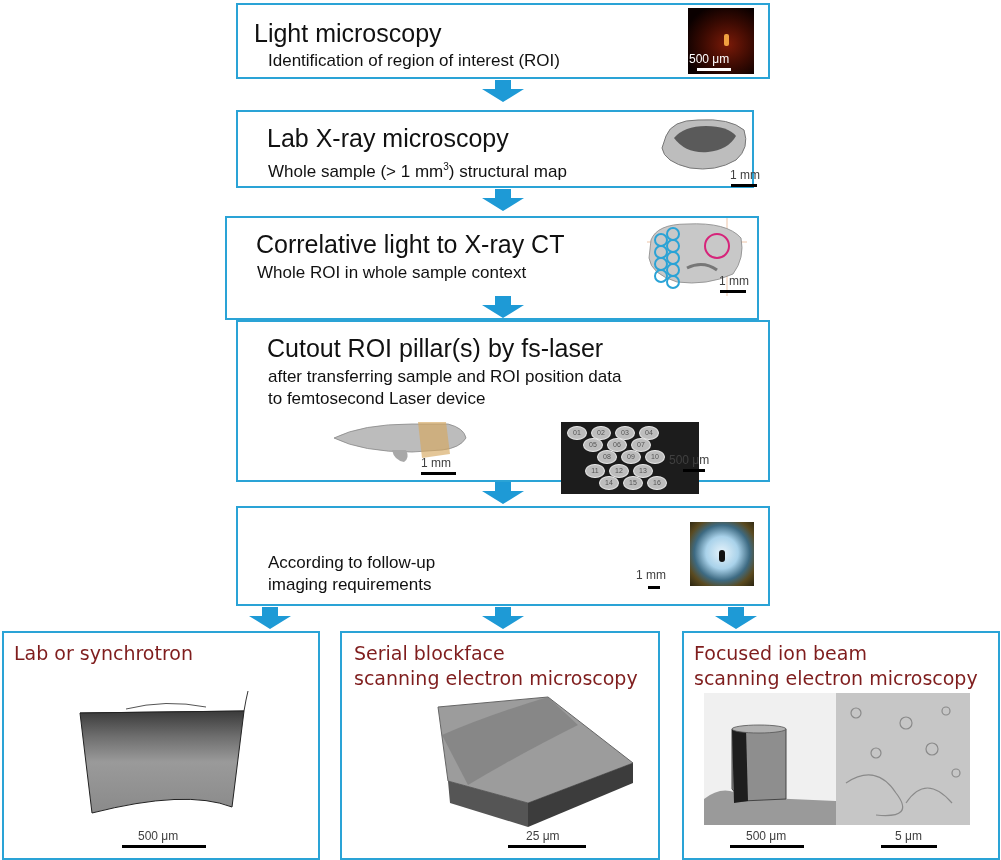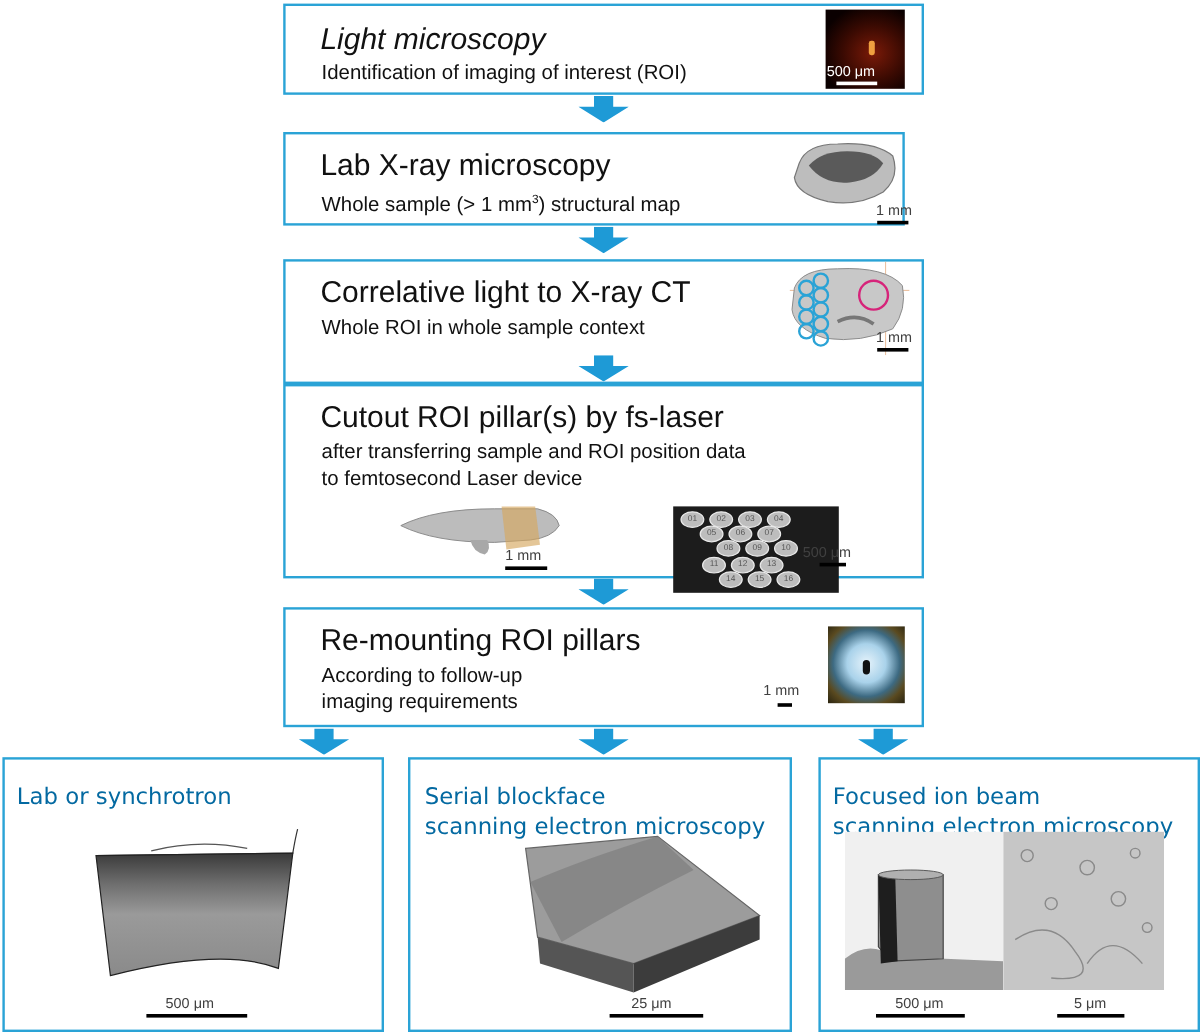--- a/index.html
+++ b/index.html
@@ -1,32 +1,32 @@
 <!DOCTYPE html>
 <html><head>
 <meta charset="utf-8">
 <style>
   html,body{margin:0;padding:0;background:#fff;}
   body{width:1001px;height:860px;position:relative;overflow:hidden;font-family:"Liberation Sans",sans-serif;color:#111;}
   .box{position:absolute;border:2px solid #2aa3d6;background:#fff;box-sizing:border-box;}
   .title{position:absolute;font-size:25px;color:#111;white-space:nowrap;}
   .sub{position:absolute;font-size:17px;color:#111;white-space:nowrap;line-height:21px;}
-  .btitle{position:absolute;font-family:"DejaVu Sans",sans-serif;font-size:19px;line-height:25px;color:#0369a1;white-space:nowrap;margin-top:11px;}
+  .btitle{position:absolute;font-family:"DejaVu Sans",sans-serif;font-size:19px;line-height:25px;color:#7f1d1d;white-space:nowrap;}
   .arrow{position:absolute;width:42px;height:22px;}
   .scale{position:absolute;font-size:12px;color:#404040;white-space:nowrap;text-align:center;}
   .bar{position:absolute;height:3px;background:#000;}
   .thumb{position:absolute;overflow:hidden;}
   .sup{font-size:10px;vertical-align:super;}
 </style>
 </head>
 <body>
 
 <div class="box" style="left:236px;top:3px;width:534px;height:76px;">
-  <div class="title" style="left:29px;top:14px;font-style:italic;">Light microscopy</div>
-  <div class="sub" style="left:30px;top:45px;">Identification of imaging of interest (ROI)</div>
+  <div class="title" style="left:16px;top:14px;">Light microscopy</div>
+  <div class="sub" style="left:30px;top:45px;">Identification of region of interest (ROI)</div>
   <div class="thumb" style="left:450px;top:3px;width:66px;height:66px;background:radial-gradient(ellipse at 60% 55%,#7a1a08 0%,#3a0a02 45%,#0a0000 80%);">
     <div style="position:absolute;left:36px;top:26px;width:5px;height:12px;background:#f0a040;border-radius:2px;"></div>
     <div class="scale" style="left:1px;top:44px;color:#fff;font-size:12px;">500 μm</div>
     <div class="bar" style="left:9px;top:60px;width:34px;background:#fff;"></div>
   </div>
 </div>
 
 <svg class="arrow" style="left:482px;top:80px;" viewBox="0 0 42 22">
     <polygon points="13,0 29,0 29,9 42,9 21,22 0,9 13,9" fill="#1e9ad6"></polygon>
   </svg>
@@ -39,21 +39,21 @@
     <path d="M16,22 Q26,10 48,10 Q70,10 78,20 Q70,34 50,36 Q28,38 16,22 Z" fill="#5a5a5a"></path>
   </svg>
   <div class="scale" style="left:492px;top:56px;">1 mm</div>
   <div class="bar" style="left:493px;top:72px;width:26px;"></div>
 </div>
 
 <svg class="arrow" style="left:482px;top:189px;" viewBox="0 0 42 22">
     <polygon points="13,0 29,0 29,9 42,9 21,22 0,9 13,9" fill="#1e9ad6"></polygon>
   </svg>
 
-<div class="box" style="left:236px;top:216px;width:534px;height:104px;">
+<div class="box" style="left:225px;top:216px;width:534px;height:104px;">
   <div class="title" style="left:29px;top:12px;">Correlative light to X-ray CT</div>
   <div class="sub" style="left:30px;top:44px;">Whole ROI in whole sample context</div>
   <svg style="position:absolute;left:420px;top:0px;" width="100" height="78" viewBox="0 0 100 78">
     <line x1="0" y1="24" x2="100" y2="24" stroke="#e0a070" stroke-width="0.6"></line>
     <line x1="80" y1="0" x2="80" y2="78" stroke="#e0a070" stroke-width="0.6"></line>
     <path d="M4,22 Q10,6 40,6 Q80,4 94,20 Q98,40 86,56 Q60,68 30,64 Q4,56 2,40 Z" fill="#c8c8c8" stroke="#888" stroke-width="0.8"></path>
     <path d="M40,50 Q56,42 70,52" stroke="#777" stroke-width="3" fill="none"></path>
     <g fill="none" stroke="#2aa3d6" stroke-width="2">
       <circle cx="14" cy="22" r="6"></circle>
         <circle cx="26" cy="16" r="6"></circle>
@@ -108,21 +108,20 @@
   </div>
   <div class="scale" style="left:431px;top:131px;">500 μm</div>
   <div class="bar" style="left:445px;top:147px;width:22px;"></div>
 </div>
 
 <svg class="arrow" style="left:482px;top:482px;" viewBox="0 0 42 22">
     <polygon points="13,0 29,0 29,9 42,9 21,22 0,9 13,9" fill="#1e9ad6"></polygon>
   </svg>
 
 <div class="box" style="left:236px;top:506px;width:534px;height:100px;">
-  <div class="title" style="left:29px;top:12px;">Re-mounting ROI pillars</div>
   <div class="sub" style="left:30px;top:44px;">According to follow-up</div>
   <div class="sub" style="left:30px;top:66px;">imaging requirements</div>
   <div class="thumb" style="left:452px;top:14px;width:64px;height:64px;background:radial-gradient(circle at 50% 48%,#e6f3fb 0%,#a9d2ea 35%,#3d6a82 60%,#5a4a20 78%,#2a2410 100%);">
     <div style="position:absolute;left:29px;top:28px;width:6px;height:12px;background:#111;border-radius:3px;"></div>
   </div>
   <div class="scale" style="left:398px;top:60px;">1 mm</div>
   <div class="bar" style="left:410px;top:78px;width:12px;"></div>
 </div>
 
 <svg class="arrow" style="left:249px;top:607px;" viewBox="0 0 42 22">

